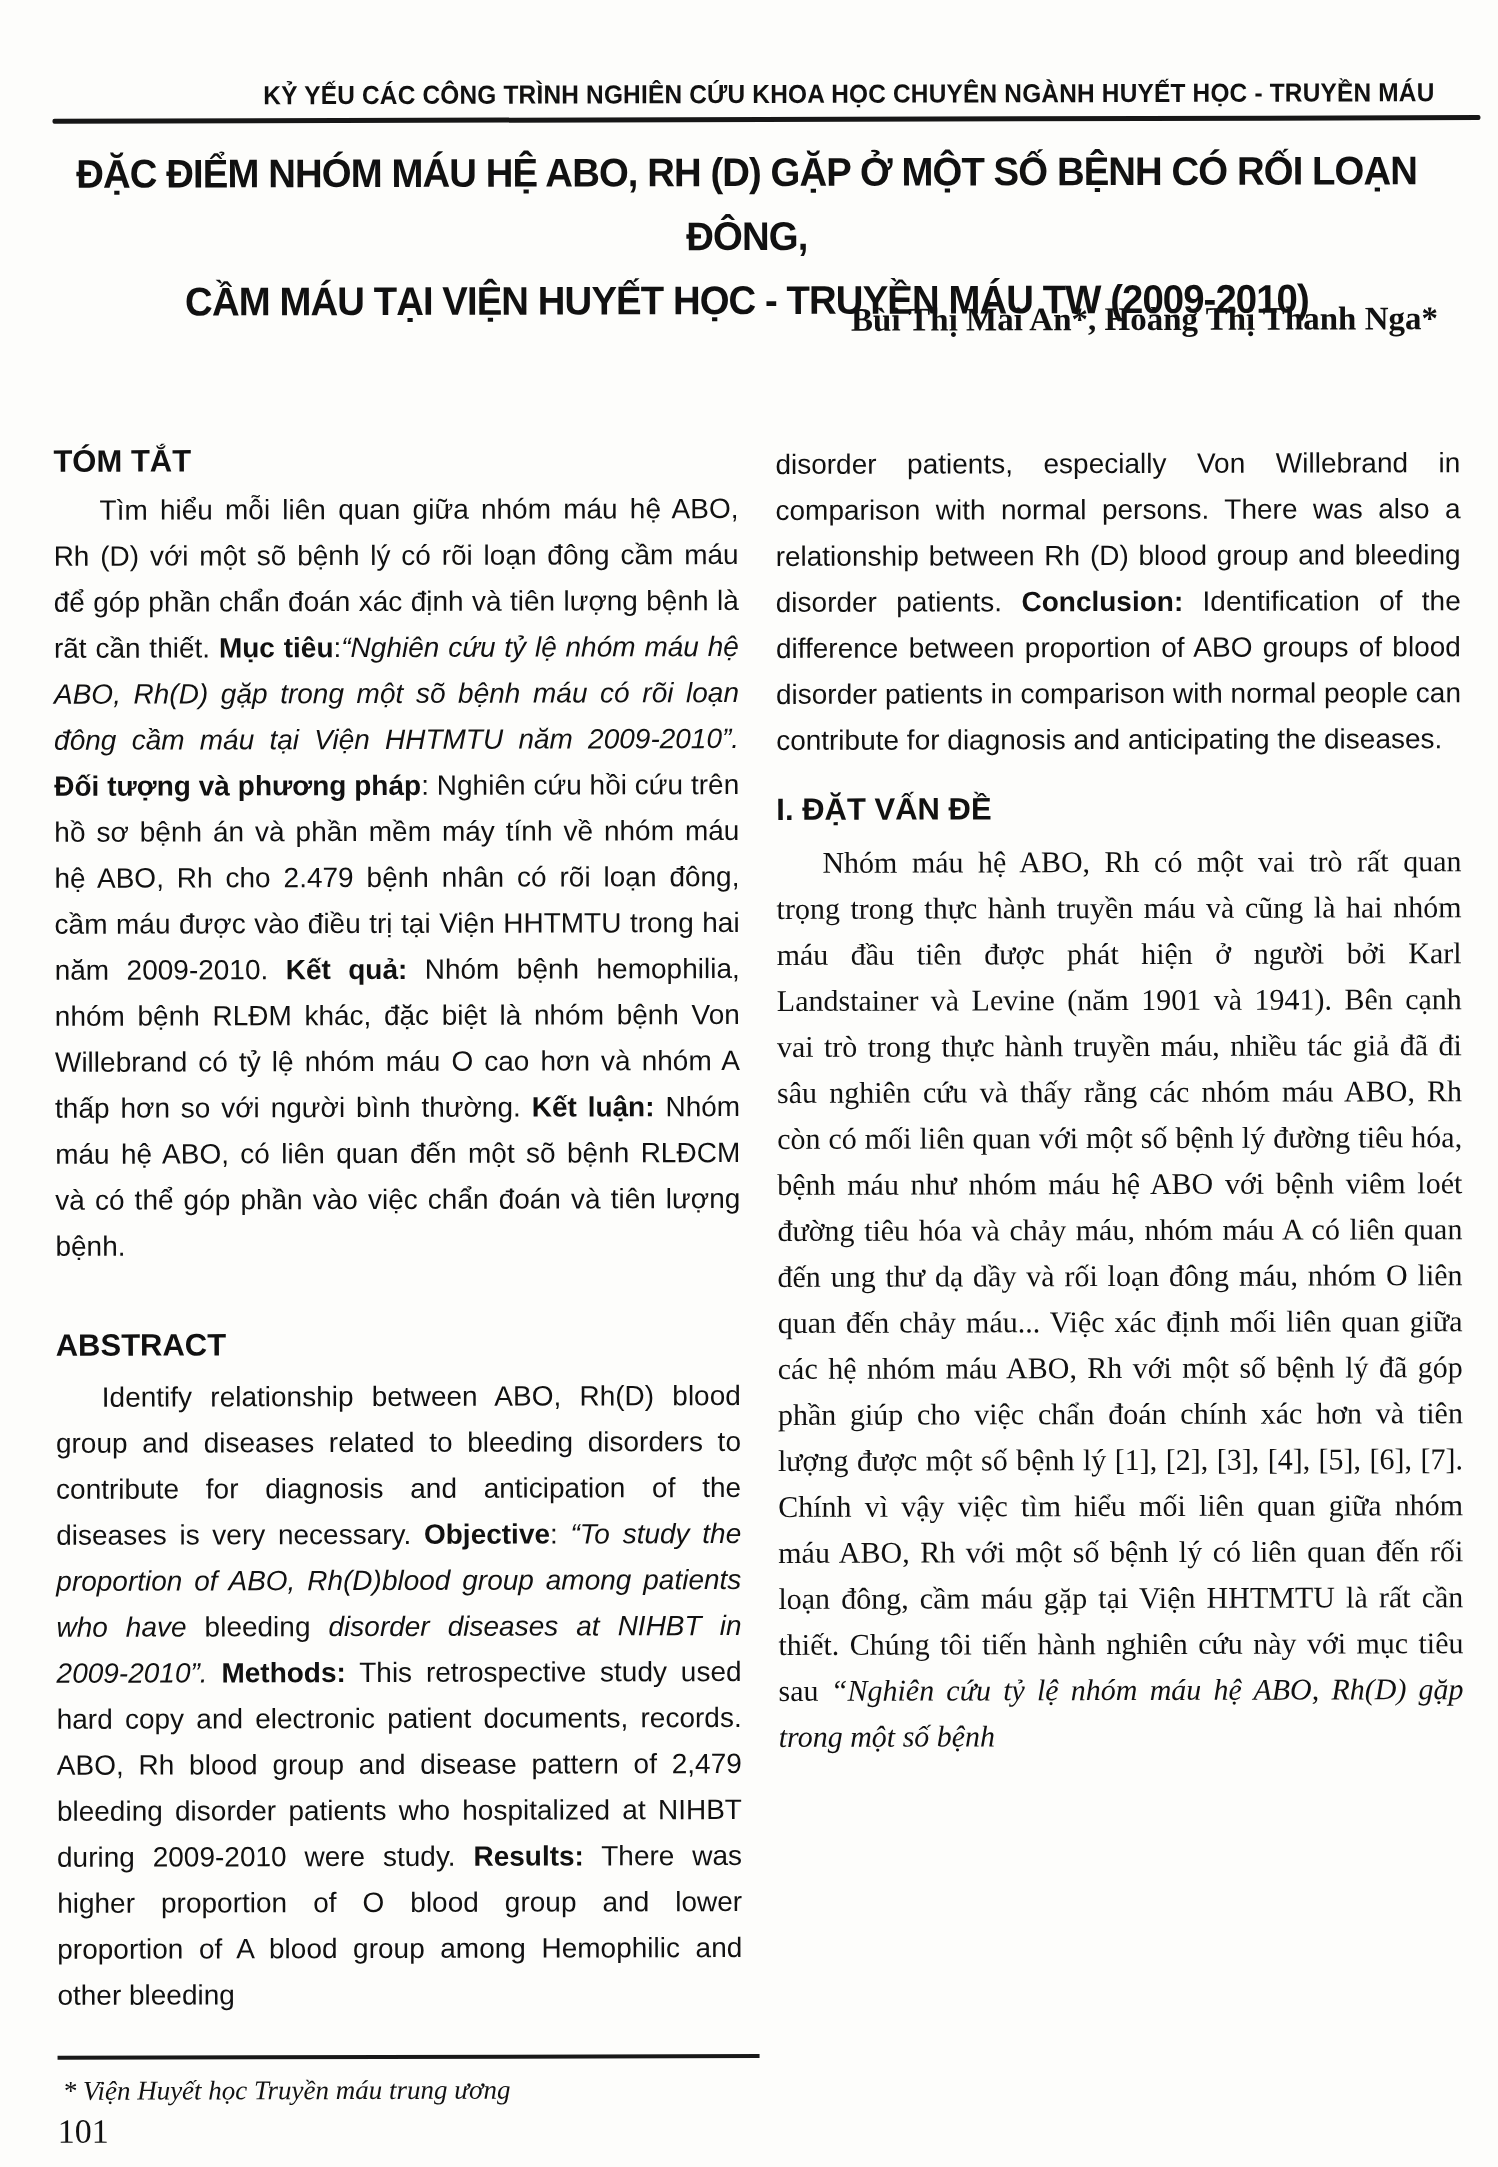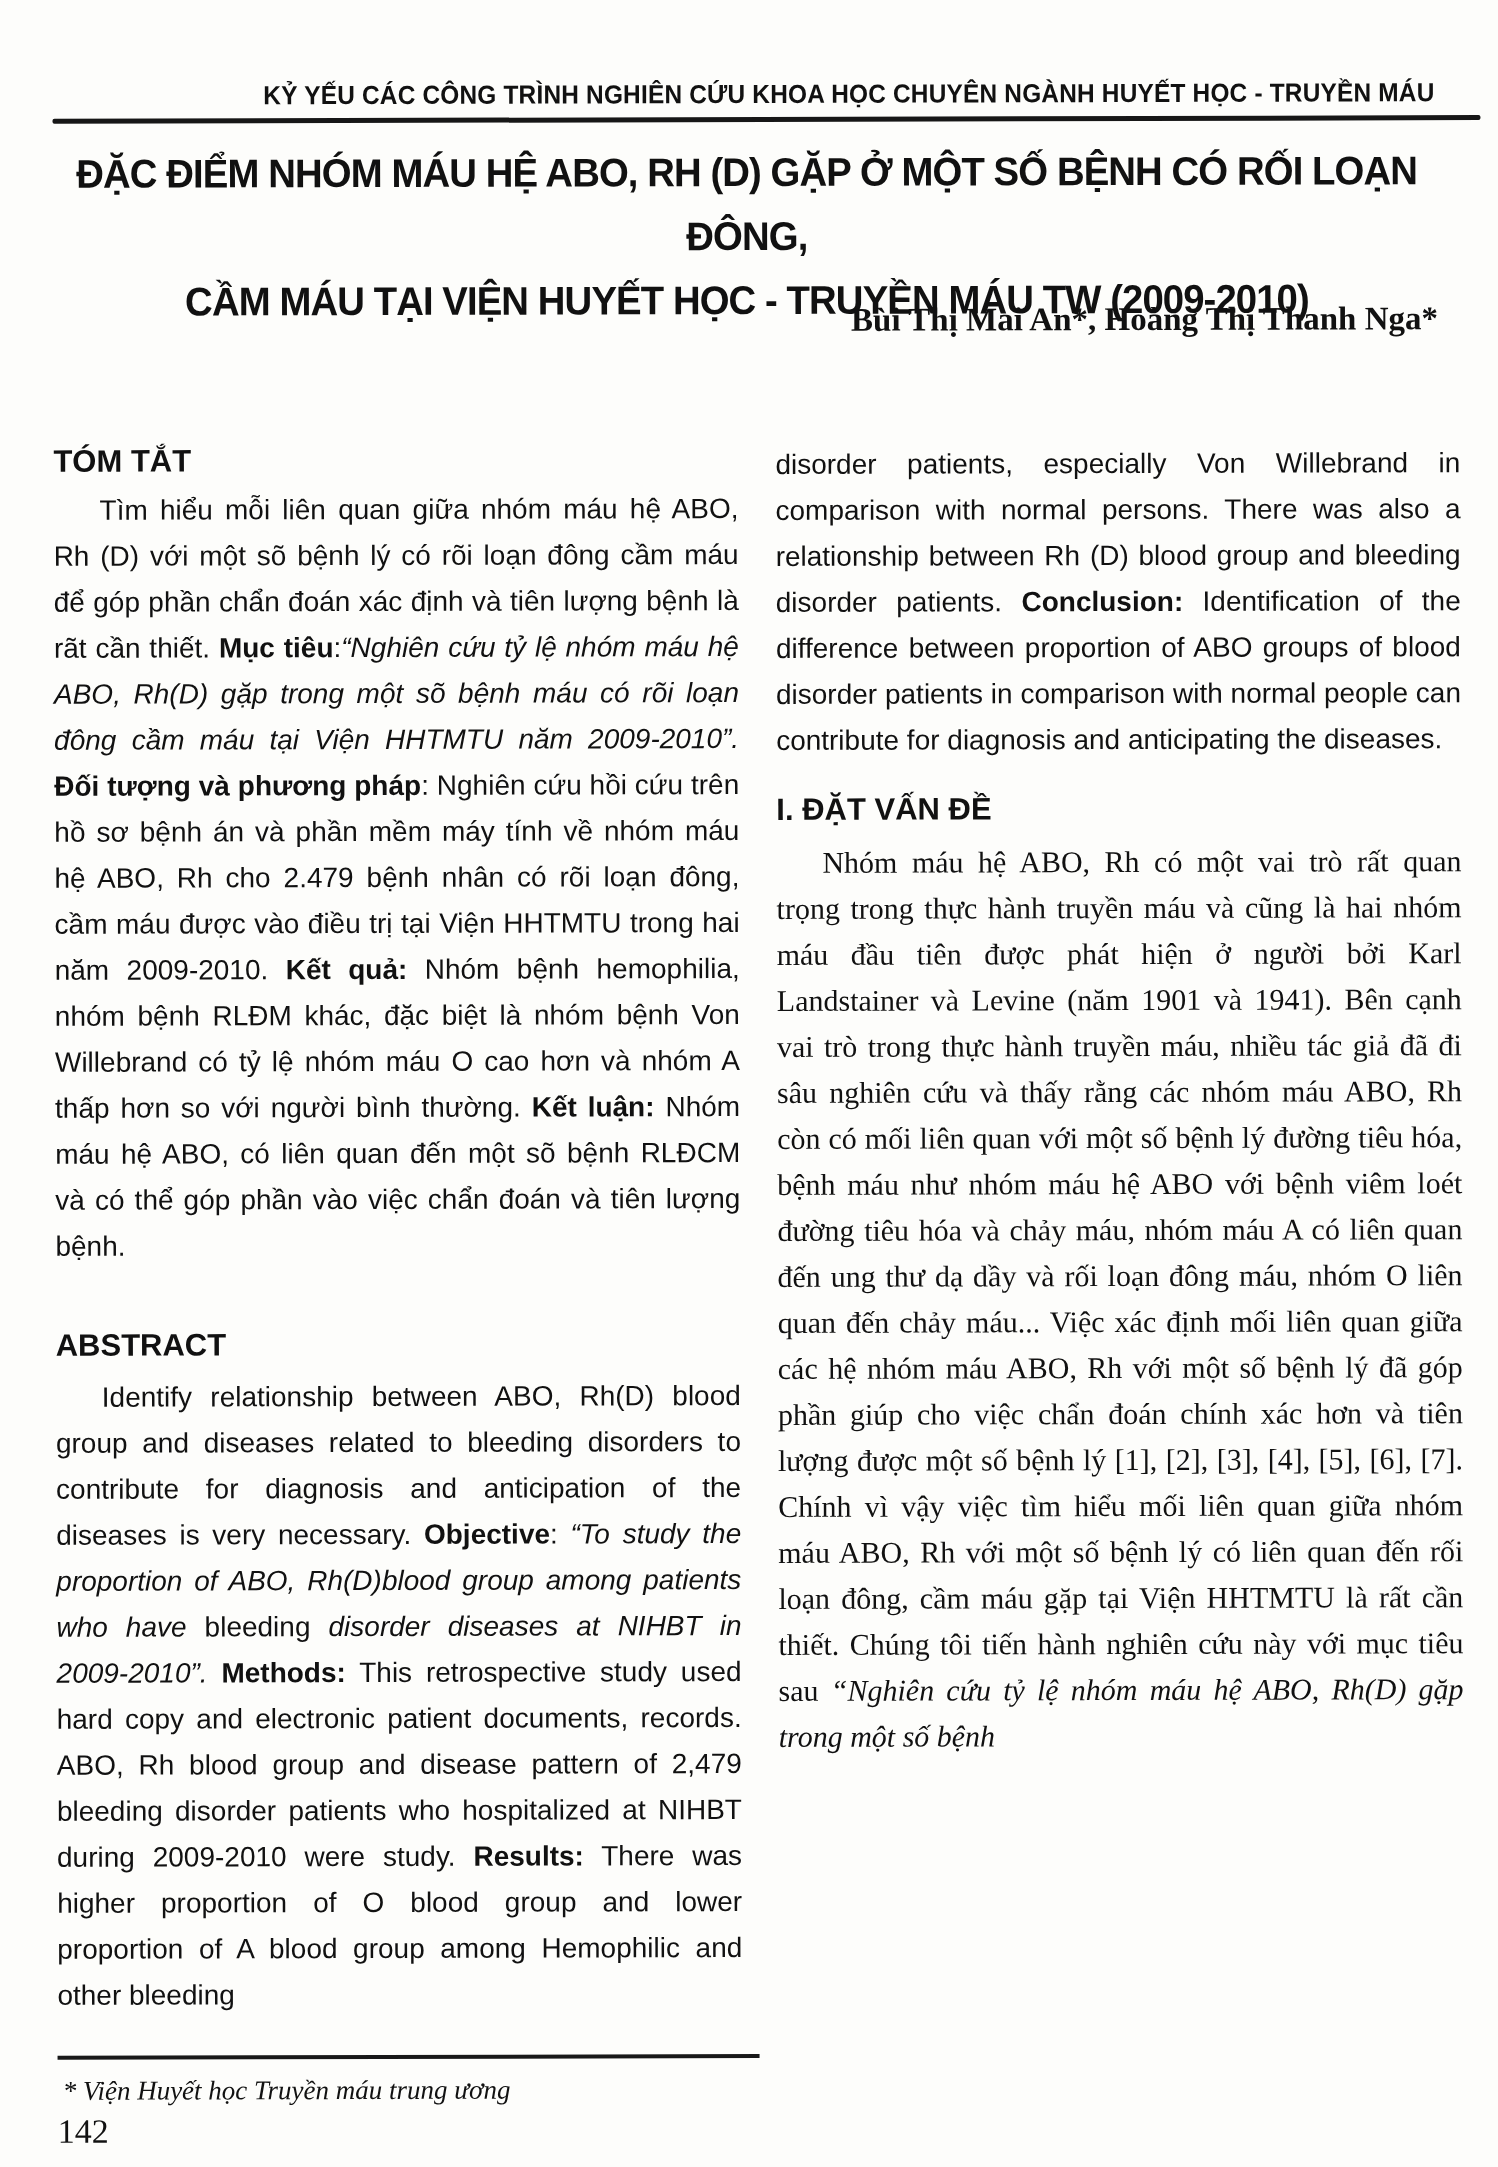--- a/index.html
+++ b/index.html
@@ -97,16 +97,16 @@
         <p class="para sans"><span>disorder patients, especially Von Willebrand in comparison with normal persons. There was also a relationship between Rh (D) blood group and bleeding disorder patients. </span><span class="bi">Conclusion:</span><span> Identification of the difference between proportion of ABO groups of blood disorder patients in comparison with normal people can contribute for diagnosis and anticipating the diseases.</span></p>
 
         <h2 class="sans-head head-intro">I. ĐẶT VẤN ĐỀ</h2>
         <p class="para serif indent"><span>Nhóm máu hệ ABO, Rh có một vai trò rất quan trọng trong thực hành truyền máu và cũng là hai nhóm máu đầu tiên được phát hiện ở người bởi Karl Landstainer và Levine (năm 1901 và 1941). Bên cạnh vai trò trong thực hành truyền máu, nhiều tác giả đã đi sâu nghiên cứu và thấy rằng các nhóm máu ABO, Rh còn có mối liên quan với một số bệnh lý đường tiêu hóa, bệnh máu như nhóm máu hệ ABO với bệnh viêm loét đường tiêu hóa và chảy máu, nhóm máu A có liên quan đến ung thư dạ dầy và rối loạn đông máu, nhóm O liên quan đến chảy máu... Việc xác định mối liên quan giữa các hệ nhóm máu ABO, Rh với một số bệnh lý đã góp phần giúp cho việc chẩn đoán chính xác hơn và tiên lượng được một số bệnh lý [1], [2], [3], [4], [5], [6], [7]. Chính vì vậy việc tìm hiểu mối liên quan giữa nhóm máu ABO, Rh với một số bệnh lý có liên quan đến rối loạn đông, cầm máu gặp tại Viện HHTMTU là rất cần thiết. Chúng tôi tiến hành nghiên cứu này với mục tiêu sau </span><span class="i">“Nghiên cứu tỷ lệ nhóm máu hệ ABO, Rh(D) gặp trong một số bệnh</span></p>
       </div>
 
     </div>
 
     <div class="footnote-rule"></div>
     <div class="footnote">* Viện Huyết học Truyền máu trung ương</div>
-    <div class="page-number">142</div>
+    <div class="page-number">101</div>
 
   </div>
 </div>
 
 </body></html>

